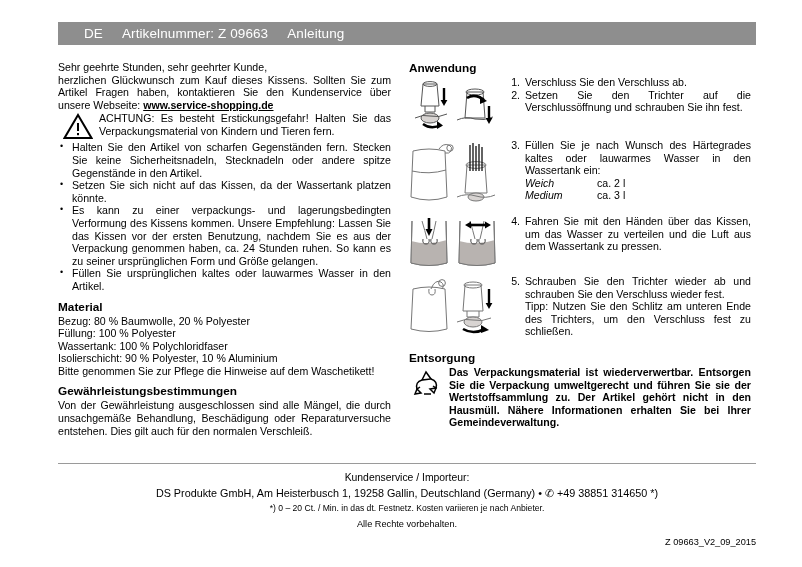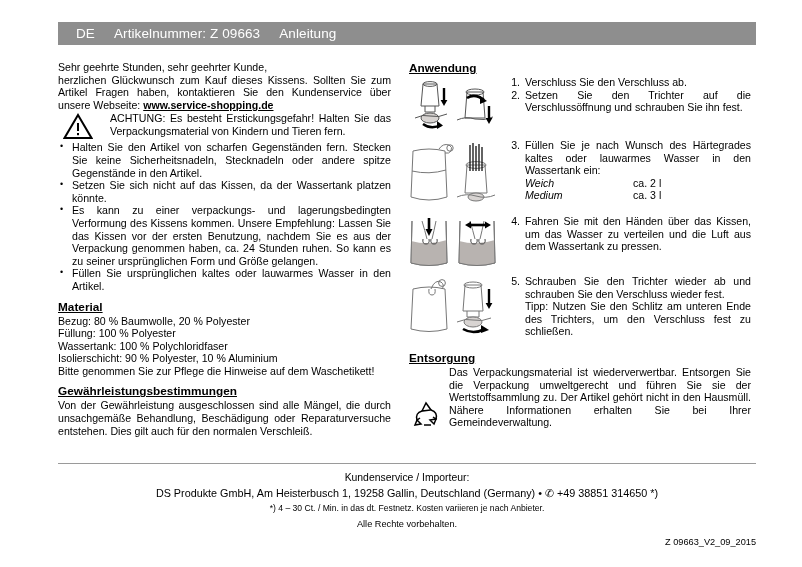--- a/index.html
+++ b/index.html
@@ -16,56 +16,54 @@
     padding: 22px 46px 0 58px;
   }
 
   
   .header-bar {
     background: #8e8e8e;
     color: #ffffff;
     height: 23px;
     display: flex;
     align-items: center;
-    padding-left: 18px;
+    padding-left: 26px;
     font-size: 13.5px;
     letter-spacing: .1px;
     margin-bottom: 16px;
   }
   .header-bar span { margin-right: 19px; white-space: pre; }
   .header-bar span:last-child { margin-right: 0; }
 
   
   .columns { display: flex; align-items: flex-start; }
   .col-left  { width: 341px; padding-right: 8px; }
   .col-right { width: 352px; padding-left: 10px; }
 
   p, li, div.txt { font-size: 10.6px; line-height: 12.6px; text-align: justify; }
 
   h2 {
     font-size: 11.8px;
     font-weight: bold;
     line-height: 14px;
     margin: 7px 0 1px 0;
     text-align: left;
-    text-decoration: underline;
   }
   h2.first { margin-top: 0; }
 
   .intro { text-align: justify; }
   .intro .line1 { text-align: left; }
   .weblink { font-weight: bold; text-decoration: underline; }
 
   
   .warn-row {
     display: flex;
     align-items: flex-start;
     margin-top: 1px;
     margin-bottom: 2px;
-    gap: 11px;
   }
   .warn-icon {
     flex: 0 0 auto;
     width: 30px; height: 26px;
     margin: 1px 6px 0 5px;
   }
   .warn-text { flex: 1 1 auto; text-align: justify; }
 
   
   ul.bullets { list-style: none; }
@@ -101,27 +99,27 @@
     text-align: justify;
   }
   ol.steps-list > li .num {
     position: absolute;
     left: 0; top: 0;
     width: 20px;
     text-align: right;
     font-size: 10.6px;
   }
   .hardness { margin-top: 0px; }
-  .hardness .row { display: flex; font-size: 10.6px; line-height: 12.6px; gap: 36px; }
+  .hardness .row { display: flex; font-size: 10.6px; line-height: 12.6px; }
   .hardness .row .k { width: 72px; font-style: italic; }
   .hardness .row .v { }
   .tipp { text-align: justify; margin-top: 0px; }
 
   
-  .ents-row { display: flex; align-items: flex-end; }
+  .ents-row { display: flex; align-items: flex-start; font-weight: bold; }
   .ents-icon { flex: 0 0 auto; width: 34px; height: 30px; margin: 2px 6px 0 0; }
   .ents-text { flex: 1 1 auto; text-align: justify; }
 
   
   .footer {
     position: absolute;
     left: 58px; right: 46px;
     bottom: 20px;
     text-align: center;
   }
@@ -348,18 +346,18 @@
         <div class="ents-text txt">Das Verpackungsmaterial ist wiederverwertbar. Entsorgen Sie die Verpackung umweltgerecht und führen Sie sie der Wertstoffsammlung zu. Der Artikel gehört nicht in den Hausmüll. Nähere Informationen erhalten Sie bei Ihrer Gemeindeverwaltung.</div>
       </div>
 
     </div>
   </div>
 
   <div class="footer">
     <hr>
     <div class="f1">Kundenservice / Importeur:</div>
     <div class="f2">DS Produkte GmbH, Am Heisterbusch 1, 19258 Gallin, Deutschland (Germany) • ✆ +49 38851 314650 *)</div>
-    <div class="f3">*) 4 – 30 Ct. / Min. in das dt. Festnetz. Kosten variieren je nach Anbieter.</div>
+    <div class="f3">*) 0 – 20 Ct. / Min. in das dt. Festnetz. Kosten variieren je nach Anbieter.</div>
     <div class="f4">Alle Rechte vorbehalten.</div>
     <div class="f5">Z 09663_V2_09_2015</div>
   </div>
 
 </div>
 
 </body></html>

